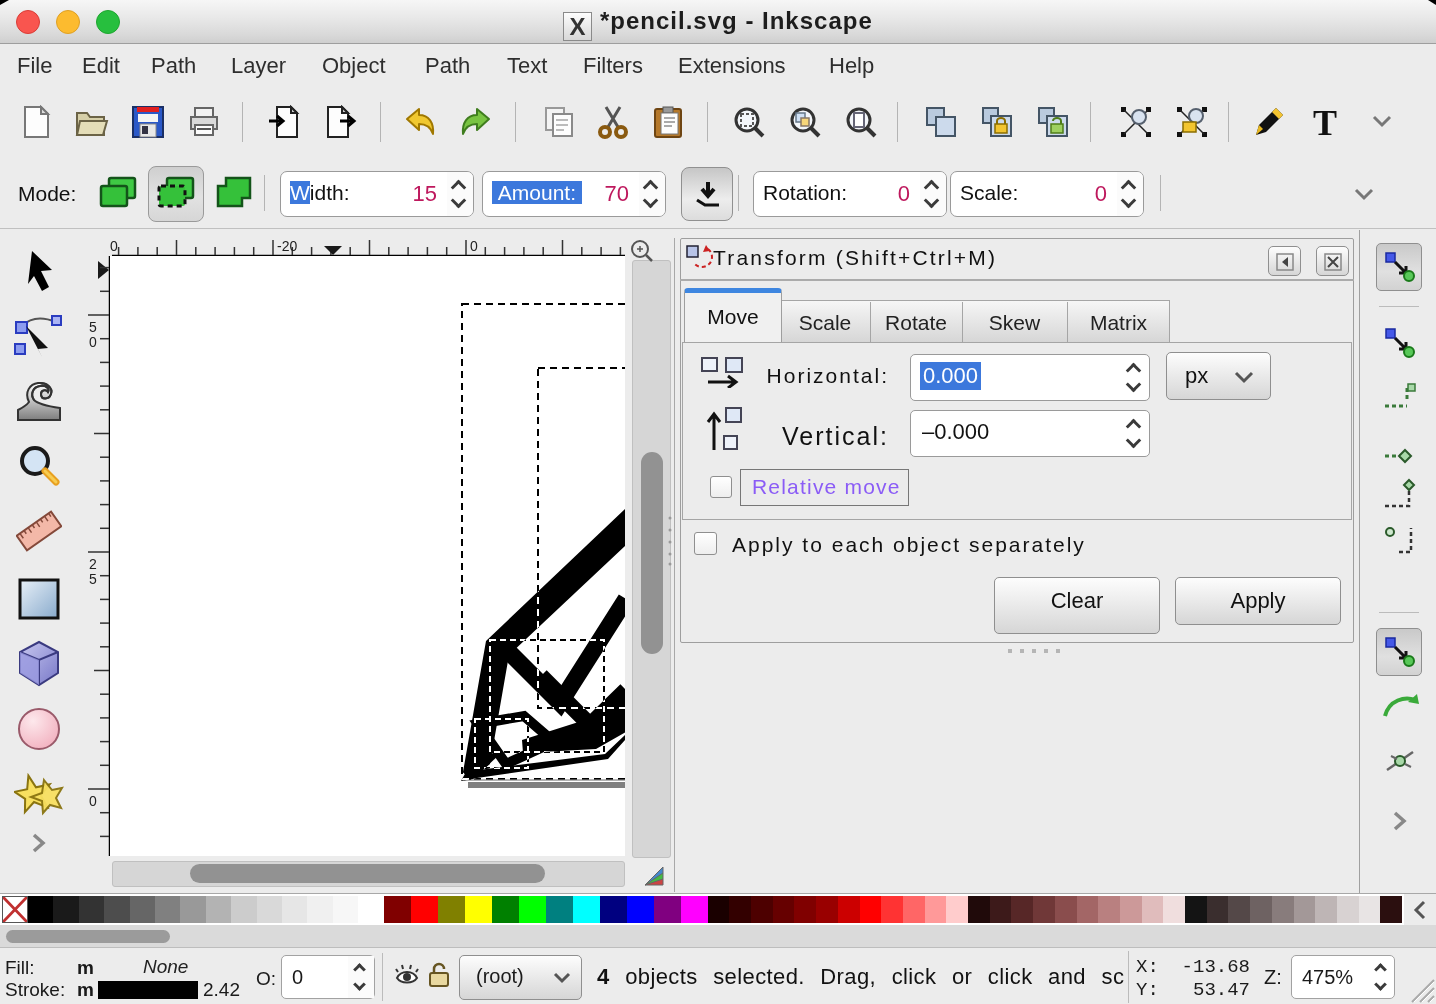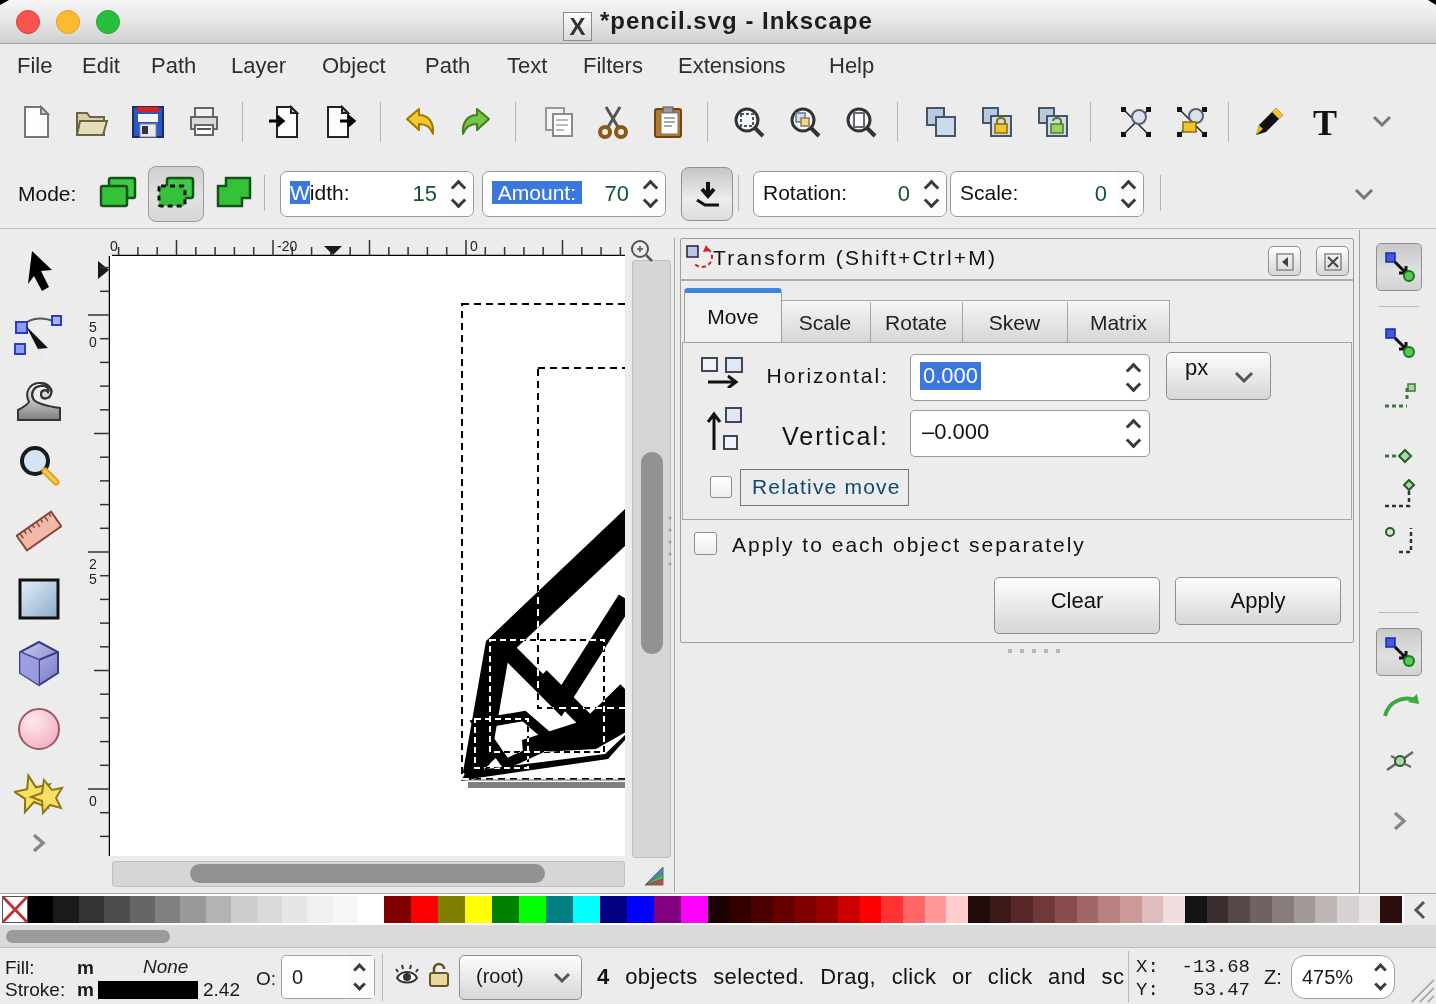--- a/index.html
+++ b/index.html
@@ -16,21 +16,21 @@
 #menubar { left:0; top:44px; width:1436px; height:44px; }
 .menu { position:absolute; top:9px; font-size:22px; color:#2e2e2e; }
 #toolbar1 { left:0; top:88px; width:1436px; height:72px; }
 .tsep { position:absolute; top:14px; width:1px; height:40px; background:#b4b4b4; }
 .ticon { position:absolute; top:17px; width:34px; height:34px; }
 #toolbar2 { left:0; top:160px; width:1436px; height:68px; }
 #content { left:0; top:228px; width:1436px; height:665px; border-top:1px solid #c0c0c0;}
 #canvas { left:110px; top:256px; width:515px; height:600px; background:#fff; }
 .spin { position:absolute; height:46px; background:#fff; border:1px solid #9a9a9a; border-radius:7px; overflow:hidden;}
 .spinlab { position:absolute; left:9px; top:9px; font-size:21px; color:#111; }
-.spinval { position:absolute; top:9px; font-size:22px; color:#14532d; }
+.spinval { position:absolute; top:9px; font-size:22px; color:#be185d; }
 .spinbtns { position:absolute; right:0; top:0; bottom:0; width:26px; background:#fbfbfb; }
 .arrup, .arrdn { position:absolute; left:6px; width:11px; height:11px; }
 .arrup { top:10px; border-left:3px solid #3a3a3a; border-top:3px solid #3a3a3a; transform:rotate(45deg); }
 .arrdn { bottom:10px; border-right:3px solid #3a3a3a; border-bottom:3px solid #3a3a3a; transform:rotate(45deg); }
 .bluesel { background:#3c78dc; color:#fff; }
 #palette { left:0; top:893px; width:1436px; height:32px; border-top:1px solid #a8a8a8; background:#ececec;}
 .sw { position:absolute; top:2px; height:27px; }
 #palscroll { left:0; top:925px; width:1436px; height:22px; background:#dadada; }
 #statusbar { left:0; top:947px; width:1436px; height:57px; background:#ececec; border-top:1px solid #bdbdbd; font-size:19px; color:#1a1a1a;}
 .btn { background:linear-gradient(#fdfdfd,#d6d6d6); border:1px solid #8f8f8f; border-radius:5px; }
@@ -487,41 +487,41 @@
       <rect x="26" y="2" width="16" height="14" fill="#dfe8f6" stroke="#445" stroke-width="2"></rect>
       <path d="M8 26 h26 M28 20 l8 6 -8 6" fill="none" stroke="#111" stroke-width="3"></path>
     </svg>
   <span class="abs" style="left:80px; top:134px; width:133px; text-align:right; font-size:21px; color:#111; letter-spacing:2px;">Horizontal:</span>
   <div class="abs" style="left:234px; top:124px; width:240px; height:47px; background:#fff; border:1px solid #9a9a9a; border-radius:5px;">
     <span class="abs bluesel" style="left:9px; top:7px; font-size:22px; padding:1px 3px;">0.000</span>
     <div class="arrup" style="left:auto; right:10px; top:10px;"></div>
     <div class="arrdn" style="left:auto; right:10px; bottom:10px;"></div>
   </div>
   <div class="abs btn" style="left:490px; top:122px; width:105px; height:48px;">
-    <span class="abs" style="left:18px; top:2px; font-size:22px; color:#111;">px</span>
+    <span class="abs" style="left:18px; top:10px; font-size:22px; color:#111;">px</span>
     <svg class="abs" style="left:66px; top:16px; width:22px; height:16px;" viewBox="0 0 22 16">
         <path d="M3 4 l8 8 8-8" fill="none" stroke="#555" stroke-width="3"></path>
       </svg>
   </div>
 
   <svg class="abs" style="left:30px; top:176px; width:40px; height:48px;" viewBox="0 0 40 48">
       <rect x="20" y="2" width="15" height="14" fill="#dfe8f6" stroke="#445" stroke-width="2"></rect>
       <rect x="18" y="30" width="13" height="13" fill="#eef2fa" stroke="#445" stroke-width="2"></rect>
       <path d="M8 44 V10 M2 16 l6 -8 6 8" fill="none" stroke="#111" stroke-width="3"></path>
     </svg>
   <span class="abs" style="left:80px; top:192px; width:133px; text-align:right; font-size:25px; color:#111; letter-spacing:2px;">Vertical:</span>
   <div class="abs" style="left:234px; top:180px; width:240px; height:47px; background:#fff; border:1px solid #9a9a9a; border-radius:5px;">
     <span class="abs" style="left:11px; top:8px; font-size:22px; color:#111;">–0.000</span>
     <div class="arrup" style="left:auto; right:10px; top:10px;"></div>
     <div class="arrdn" style="left:auto; right:10px; bottom:10px;"></div>
   </div>
 
   <div class="abs" style="left:34px; top:246px; width:22px; height:22px; background:linear-gradient(#fff,#eee); border:1px solid #8f8f8f; border-radius:3px;"></div>
   <div class="abs" style="left:64px; top:239px; width:169px; height:37px; border:1px solid #777;">
-    <span class="abs" style="left:11px; top:5px; font-size:21px; color:#0c4a6e; letter-spacing:1.2px;">Relative move</span>
+    <span class="abs" style="left:11px; top:5px; font-size:21px; color:#8b5cf6; letter-spacing:1.2px;">Relative move</span>
   </div>
 
   <div class="abs" style="left:18px; top:302px; width:23px; height:23px; background:linear-gradient(#fff,#eee); border:1px solid #8f8f8f; border-radius:3px;"></div>
   <span class="abs" style="left:56px; top:303px; font-size:21px; color:#111; letter-spacing:2px;">Apply to each object separately</span>
 
   <div class="abs btn" style="left:318px; top:347px; width:166px; height:57px; text-align:center; line-height:46px; font-size:22px; color:#111;">Clear</div>
   <div class="abs btn" style="left:499px; top:347px; width:166px; height:48px; text-align:center; line-height:46px; font-size:22px; color:#111;">Apply</div>
 
   <svg class="abs" style="left:330px; top:417px; width:60px; height:8px;" viewBox="0 0 60 8">
       <rect x="2" y="2" width="4" height="4" fill="#b5b5b5"></rect>
@@ -684,21 +684,21 @@
     <span class="abs" style="left:16px; top:9px; font-size:20px;">(root)</span>
     <svg class="abs" style="left:92px; top:14px; width:20px; height:16px;" viewBox="0 0 20 16">
         <path d="M3 4 l7 7 7-7" fill="none" stroke="#555" stroke-width="3"></path>
       </svg>
   </div>
   <span class="abs" style="left:597px; top:16px; font-size:22px; color:#111; word-spacing:9px; letter-spacing:0.4px;"><b>4</b> objects selected. Drag, click or click and sc</span>
   <div class="abs" style="left:1128px; top:3px; width:1px; height:52px; background:#bbb;"></div>
   <span class="abs" style="left:1136px; top:8px; font-family:'Liberation Mono',monospace; font-size:19px;">X:&nbsp;&nbsp;-13.68</span>
   <span class="abs" style="left:1136px; top:31px; font-family:'Liberation Mono',monospace; font-size:19px;">Y:&nbsp;&nbsp;&nbsp;53.47</span>
   <span class="abs" style="left:1264px; top:18px; font-size:20px;">Z:</span>
-  <div class="abs" style="left:1291px; top:7px; width:104px; height:44px; background:#fff; border:1px solid #a2a2a2; border-radius:14px;">
+  <div class="abs" style="left:1291px; top:7px; width:104px; height:44px; background:#fff; border:1px solid #a2a2a2; border-radius:5px;">
     <span class="abs" style="left:10px; top:10px; font-size:20px;">475%</span>
     <div class="abs" style="right:0; top:0; bottom:0; width:24px;">
       <div class="arrup" style="left:6px; top:9px; width:9px; height:9px;"></div>
       <div class="arrdn" style="left:6px; bottom:9px; width:9px; height:9px;"></div>
     </div>
   </div>
   <svg class="abs" style="left:1408px; top:28px; width:28px; height:28px;" viewBox="0 0 28 28">
       <path d="M26 4 L4 26 M26 12 L12 26 M26 20 L20 26" stroke="#aaa" stroke-width="2"></path>
       <path d="M26 6 L6 26 M26 14 L14 26 M26 22 L22 26" stroke="#fff" stroke-width="1"></path>
     </svg>

